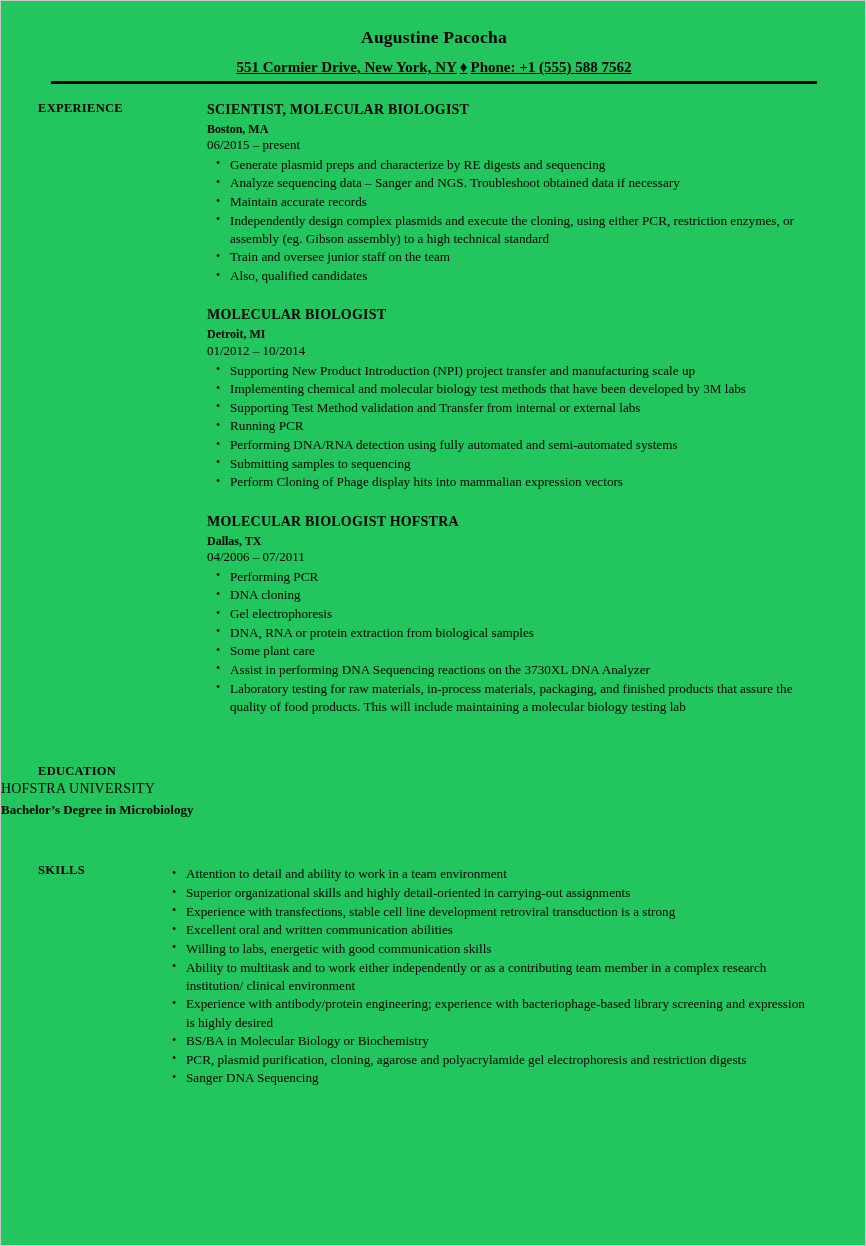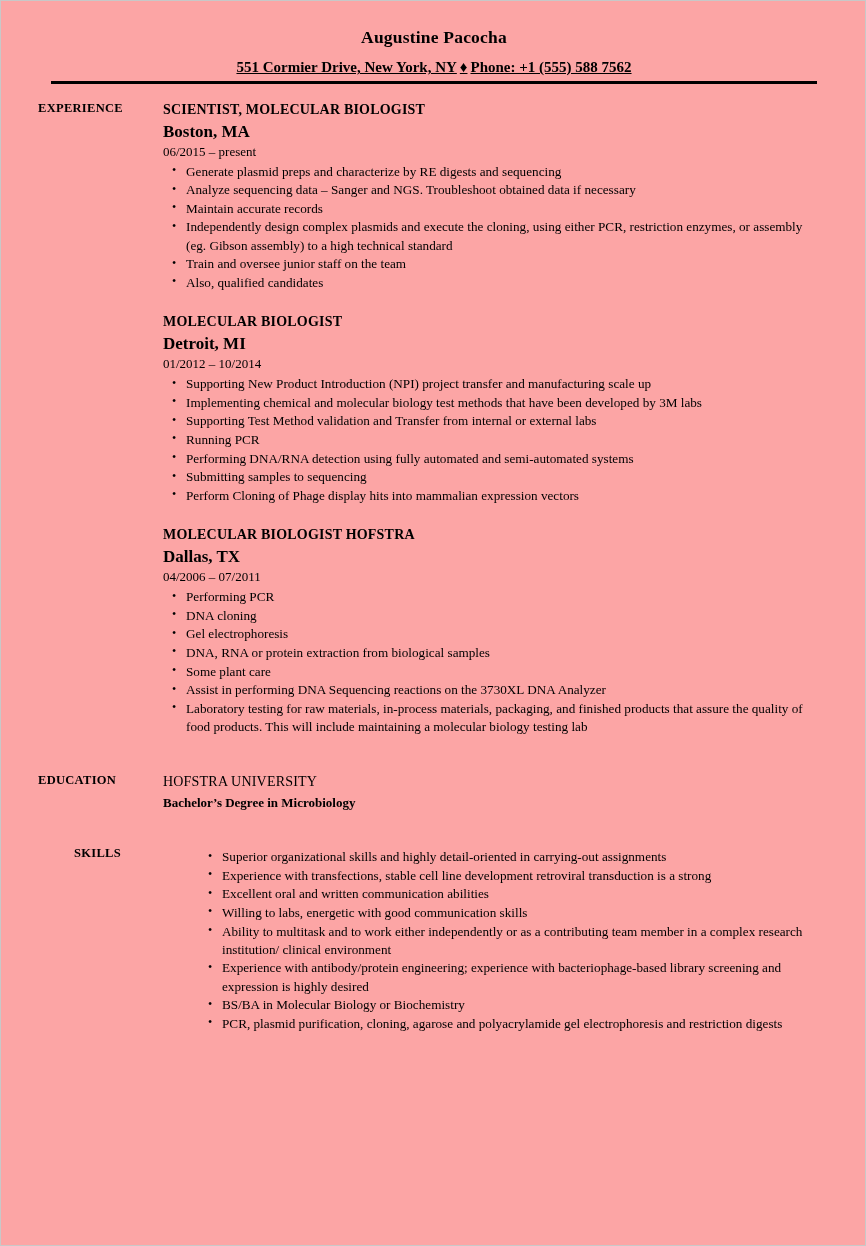--- a/index.html
+++ b/index.html
@@ -10,21 +10,21 @@
   }
   body {
     font-family: "Liberation Serif", "DejaVu Serif", serif;
     color: #000000;
   }
   .page {
     position: relative;
     width: 866px;
     height: 1246px;
     box-sizing: border-box;
-    background: #fca5a5;
+    background: #22c55e;
     border: 1px solid #c8c8c8;
     overflow: hidden;
   }
   .page-inner {
     position: absolute;
     left: 0;
     top: 0;
     width: 866px;
   }
 
@@ -74,39 +74,39 @@
     font-size: 12.5px;
     font-weight: bold;
     letter-spacing: 0.3px;
     line-height: 1.25;
   }
   .sec-body {
     flex: 1 1 auto;
     padding-right: 52px;
   }
 
-  .experience-section { margin-top: 17px; }
-  .education-section  { margin-top: 36px; }
-  .skills-section     { margin-top: 34px; padding-left: 36px; }
+  .experience-section { margin-top: 17px; gap: 44px; }
+  .education-section  { margin-top: 48px; flex-direction: column; }
+  .skills-section     { margin-top: 44px; }
 
   
   .job { margin-bottom: 21px; }
   .job:last-child { margin-bottom: 0; }
 
   .job-title {
     font-family: "Liberation Serif", "DejaVu Serif", serif;
     font-size: 14px;
     font-weight: bold;
     letter-spacing: 0.2px;
     line-height: 1.3;
     margin: 0;
   }
   .job-location {
     font-family: "Liberation Serif", "DejaVu Serif", serif;
-    font-size: 17px;
+    font-size: 12px;
     font-weight: bold;
     line-height: 1.35;
     margin: 2px 0 0 0;
   }
   .job-dates {
     font-family: "Liberation Serif", "DejaVu Serif", serif;
     font-size: 13px;
     font-weight: normal;
     line-height: 1.3;
     margin: 0;
@@ -220,26 +220,28 @@
       <div class="sec-body">
         <div class="edu-school">HOFSTRA UNIVERSITY</div>
         <div class="edu-degree">Bachelor’s Degree in Microbiology</div>
       </div>
     </div>
 
     <div class="section skills-section">
       <div class="sec-label">SKILLS</div>
       <div class="sec-body">
         <ul class="bullets">
+          <li>Attention to detail and ability to work in a team environment</li>
           <li>Superior organizational skills and highly detail-oriented in carrying-out assignments</li>
           <li>Experience with transfections, stable cell line development retroviral transduction is a strong</li>
           <li>Excellent oral and written communication abilities</li>
           <li>Willing to labs, energetic with good communication skills</li>
           <li>Ability to multitask and to work either independently or as a contributing team member in a complex research institution/ clinical environment</li>
           <li>Experience with antibody/protein engineering; experience with bacteriophage-based library screening and expression is highly desired</li>
           <li>BS/BA in Molecular Biology or Biochemistry</li>
           <li>PCR, plasmid purification, cloning, agarose and polyacrylamide gel electrophoresis and restriction digests</li>
+          <li>Sanger DNA Sequencing</li>
         </ul>
       </div>
     </div>
 
   </div>
 </div>
 
 </body></html>

